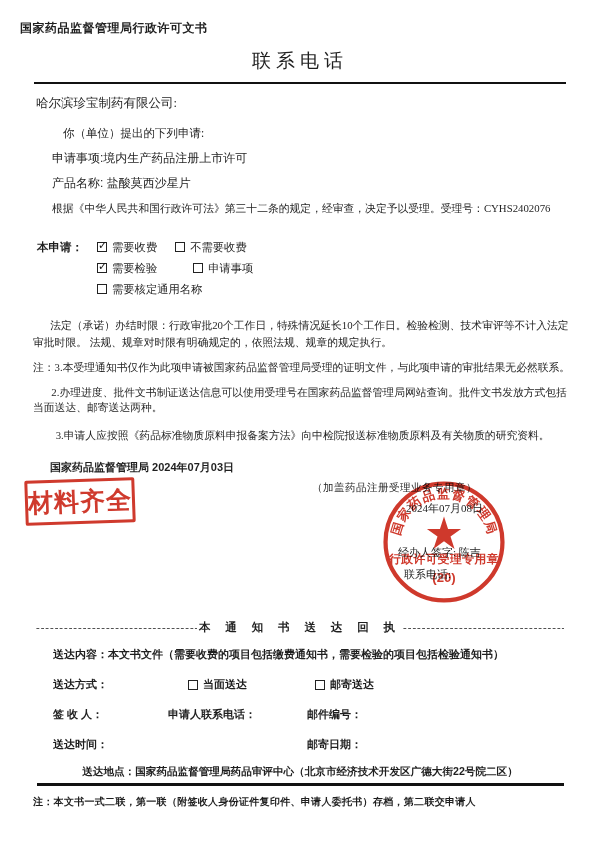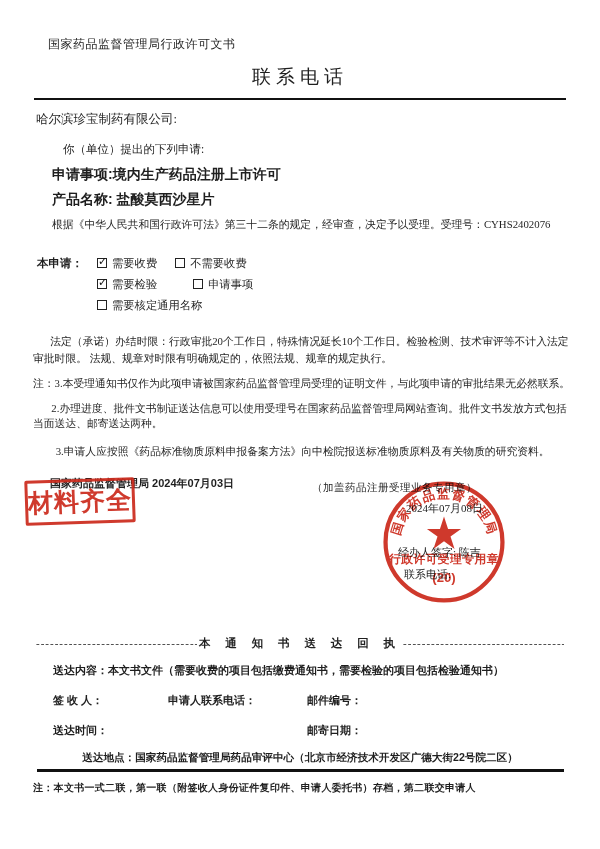--- a/index.html
+++ b/index.html
@@ -13,24 +13,24 @@
     color:var(--ink);
     width:600px;
   }
   .page{
     position:relative;
     width:600px;height:849px;
     background:#fff;
     overflow:hidden;
   }
   .doc-header{
-    padding-top:36px;
-    margin-left:48px;
-    font-family:"Liberation Sans","DejaVu Sans",sans-serif;
-    font-weight:normal;
+    padding-top:20px;
+    margin-left:20px;
+    font-family:"Liberation Sans","DejaVu Sans",sans-serif;
+    font-weight:bold;
     font-size:12px;
     letter-spacing:0.5px;
   }
   .doc-title{
     margin-top:13px;
     text-align:center;
     font-size:19px;
     letter-spacing:5px;
     line-height:22px;
   }
@@ -43,23 +43,23 @@
     font-size:12.5px;
     line-height:16px;
   }
   .intro{
     margin:15px 36px 0 63px;
     font-size:11.5px;
     line-height:15px;
   }
   .field-line{
     margin:10px 36px 0 52px;
-    font-size:14px;
+    font-size:12px;
     line-height:15px;
-    font-weight:bold;
+    font-weight:normal;
     font-family:"Liberation Sans","DejaVu Sans",sans-serif;
   }
   .decision{
     margin:10px 30px 0 52px;
     font-size:10.8px;
     line-height:15px;
   }
   .apply-block{
     margin:24px 36px 0 37px;
     font-size:11.5px;
@@ -300,20 +300,35 @@
   </div>
 
   <div class="divider">
     <span class="dash l">--------------------------------------------------</span>
     <span class="label">本 通 知 书 送 达 回 执</span>
     <span class="dash">--------------------------------------------------</span>
   </div>
 
   <div class="r-content">送达内容：本文书文件（需要收费的项目包括缴费通知书，需要检验的项目包括检验通知书）</div>
 
+  <div class="r-row">
+    <span class="at p53">送达方式：</span>
+    <span class="at p188">
+      <span class="cbox">
+          <span class="mark"></span>
+        </span>
+      <span>当面送达</span>
+    </span>
+    <span class="at p315">
+      <span class="cbox">
+          <span class="mark"></span>
+        </span>
+      <span>邮寄送达</span>
+    </span>
+  </div>
 
   <div class="r-row">
     <span class="at p53">签 收 人：</span>
     <span class="at p168">申请人联系电话：</span>
     <span class="at p307">邮件编号：</span>
   </div>
 
   <div class="r-row">
     <span class="at p53">送达时间：</span>
     <span class="at p307">邮寄日期：</span>

